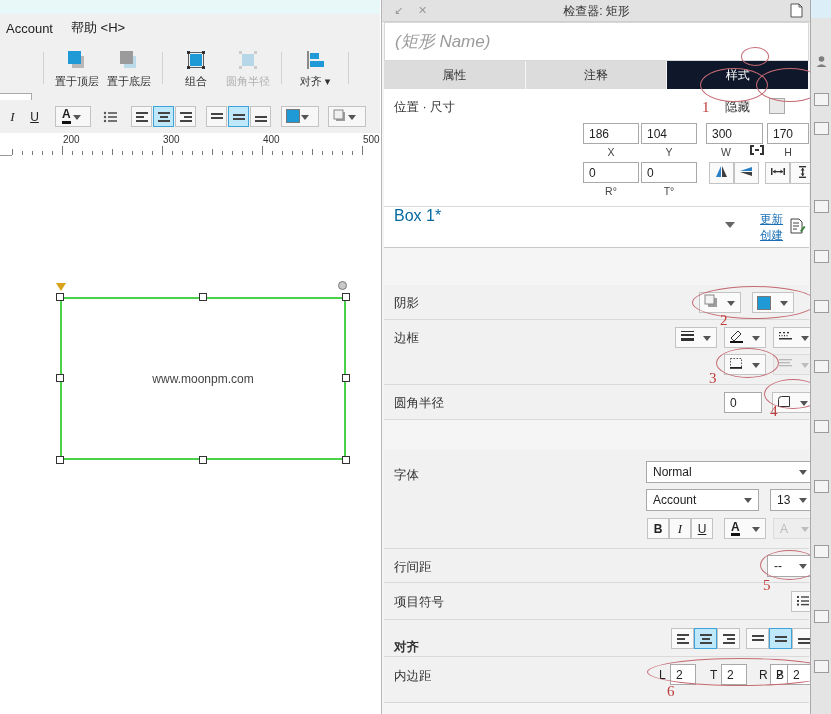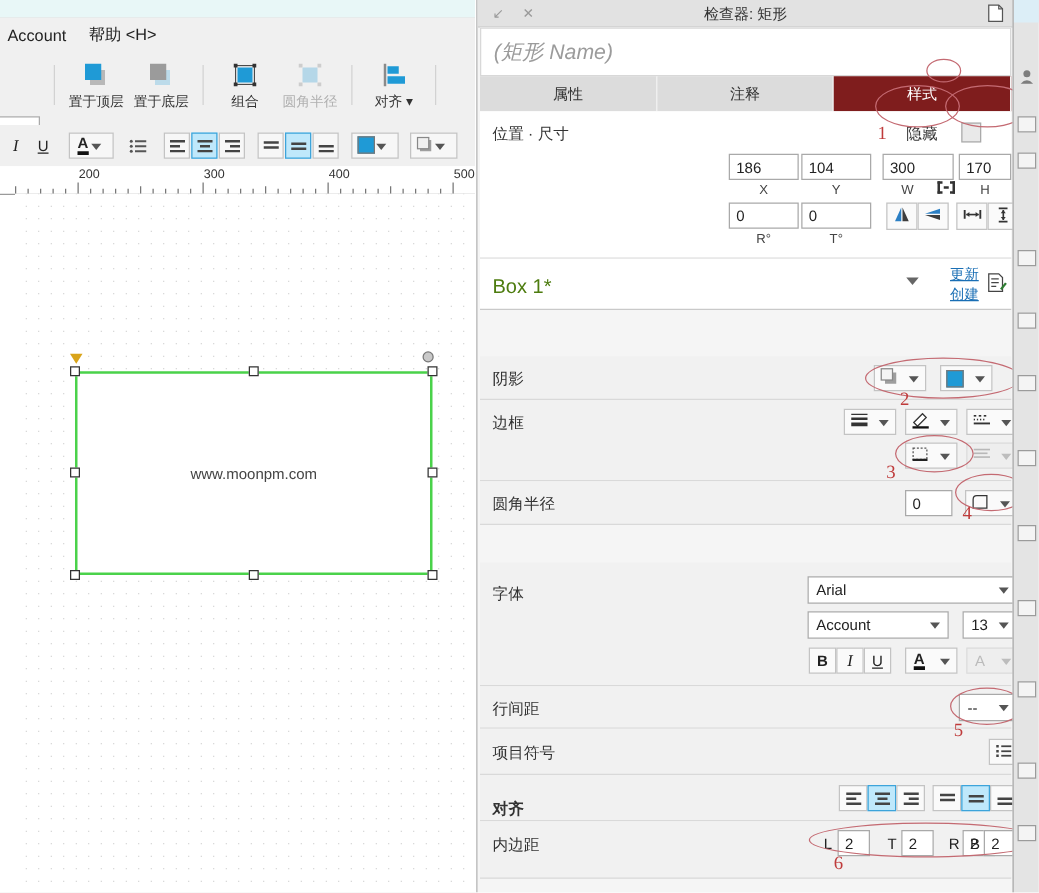--- a/index.html
+++ b/index.html
@@ -52,21 +52,21 @@
   
   .right{position:absolute;left:381px;top:0;width:429px;height:714px;background:#f5f5f5;border-left:1px solid #b5b5b5;overflow:hidden;}
   .insp-title{position:absolute;left:0;top:0;width:429px;height:21px;background:#e2e2e2;border-bottom:1px solid #cfcfcf;}
   .insp-title .t{position:absolute;left:0;right:0;top:3px;text-align:center;font-size:12px;color:#333;}
   .titlebtn{position:absolute;top:4px;font-size:11px;color:#9a9a9a;cursor:default;}
   .namebox{position:absolute;left:2px;top:22px;width:425px;height:39px;background:#fff;border:1px solid #d8d8d8;box-sizing:border-box;display:flex;align-items:center;padding-left:10px;}
   .namebox .ph{font-style:italic;font-size:17px;color:#9b9b9b;}
 
   .tabs{position:absolute;left:2px;top:61px;width:425px;height:28px;display:flex;}
   .tab{flex:1;display:flex;align-items:center;justify-content:center;font-size:12px;color:#333;background:#dcdcdc;border-right:1px solid #f5f5f5;cursor:default;}
-  .tab.active{background:#7f1d1d;color:#fff;}
+  .tab.active{background:#0f172a;color:#fff;}
 
   .sec{position:absolute;left:2px;width:425px;box-sizing:border-box;background:#f1f1f1;border-bottom:1px solid #d9d9d9;}
   .sec.white{background:#fff;}
   .lab{position:absolute;left:10px;font-size:12.5px;color:#333;}
 
   .num{position:absolute;border:1px solid #a9a9a9;background:#fff;box-sizing:border-box;height:21px;font-size:12px;color:#222;display:flex;align-items:center;padding-left:5px;}
   .sublab{position:absolute;font-size:10.5px;color:#444;text-align:center;}
 
   .ibtn{position:absolute;border:1px solid #c3c3c3;background:#fafafa;box-sizing:border-box;display:flex;align-items:center;justify-content:center;cursor:default;}
   .dd{position:absolute;border:1px solid #c3c3c3;background:#fafafa;box-sizing:border-box;display:flex;align-items:center;cursor:default;}
@@ -438,21 +438,21 @@
                 <rect x="2" y="11.6" width="7" height="1.4"></rect>
                 <rect x="5" y="3" width="1.3" height="8"></rect>
                 <path d="M5.6 3 L3.6 5.5 L7.6 5.5 Z"></path>
                 <path d="M5.6 11 L3.6 8.5 L7.6 8.5 Z"></path>
               </g>
             </svg></span>
       </div>
     </div>
 
     <div class="sec white" style="top:207px;height:41px;border-bottom:1px solid #c9c9c9;">
-      <span style="position:absolute;left:10px;top:14px;font-size:16px;color:#4d7c0f;">Box 1*</span>
+      <span style="position:absolute;left:10px;top:0;font-size:16px;color:#0369a1;">Box 1*</span>
       <span style="position:absolute;left:341px;top:15px;width:0;height:0;border-left:5px solid transparent;border-right:5px solid transparent;border-top:6px solid #666;"></span>
       <span class="link" style="left:376px;top:5px;">更新</span>
       <span class="link" style="left:376px;top:21px;">创建</span>
       <span style="position:absolute;left:406px;top:11px;">
         <svg width="16" height="17" viewBox="0 0 16 17">
             <path d="M1 1 h8 l3 3 v11 h-11 z" fill="#fff" stroke="#444" stroke-width="1"></path>
             <g stroke="#444" stroke-width="1">
               <line x1="3" y1="5" x2="9" y2="5"></line>
               <line x1="3" y1="8" x2="9" y2="8"></line>
               <line x1="3" y1="11" x2="7" y2="11"></line>
@@ -553,21 +553,21 @@
             </svg>
         </span>
         <span class="car"></span>
       </div>
     </div>
 
 
     <div class="sec" style="top:450px;height:99px;">
       <span class="lab" style="top:17px;">字体</span>
       <div class="sel" style="left:262px;top:11px;width:168px;">
-        <span>Arial</span>
+        <span>Normal</span>
           <span class="car"></span>
       </div>
       <div class="sel" style="left:262px;top:39px;width:113px;">
         <span>Account</span>
           <span class="car"></span>
       </div>
       <div class="sel" style="left:386px;top:39px;width:44px;">
         <span>13</span>
           <span class="car"></span>
       </div>

